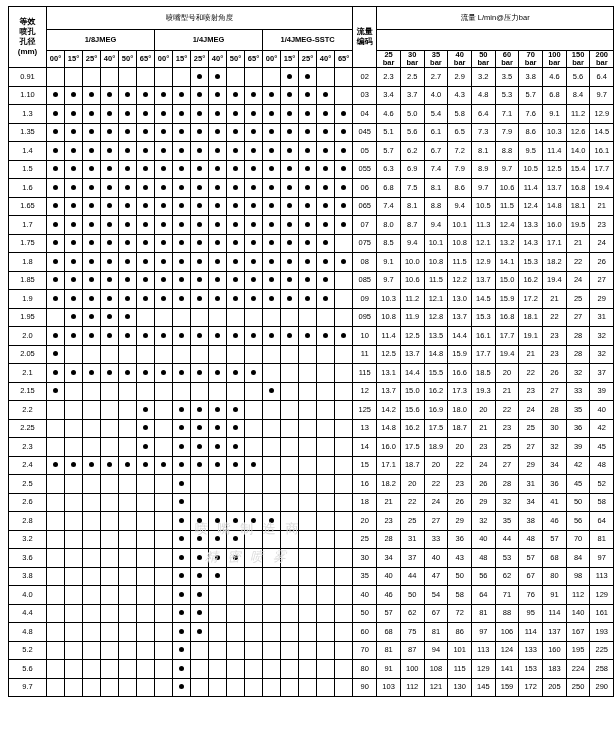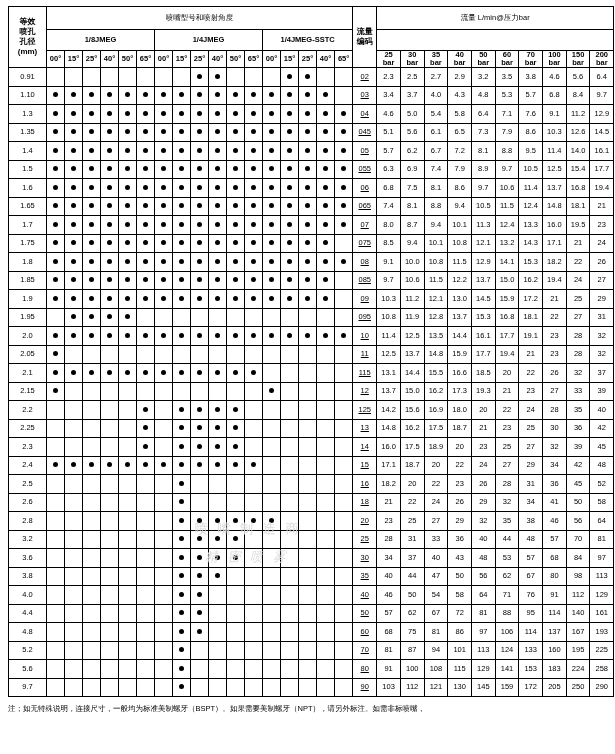--- a/index.html
+++ b/index.html
@@ -6,21 +6,21 @@
   body{width:615px;height:754px;font-family:"Liberation Sans",sans-serif;color:#000;}
   #wrap{width:505px;height:754px;position:relative;box-sizing:border-box;padding:6px 8px 0 8px;}
   table.spec{border-collapse:collapse;width:599px;table-layout:fixed;}
   table.spec th,table.spec td{border:1px solid #000;text-align:center;vertical-align:middle;font-size:7.5px;line-height:1.05;padding:0;}
   .hdr-top{font-size:8px;font-weight:normal;height:22px;}
   .hdr-grp{font-size:8px;height:20px;}
   .hdr-ang{font-size:7px;height:16px;}
   .leftcol{font-size:8.5px;}
   .leftcol .cn{font-size:8px;display:block;line-height:1.25;}
   td.dim{font-size:8px;height:17.5px;}
-  td.code{font-size:8px;text-decoration:underline;}
+  td.code{font-size:8px;}
   td.flow{font-size:7.5px;}
   .dot{display:inline-block;width:5px;height:5px;border-radius:50%;background:#000;}
   .note{font-size:7.5px;line-height:1.7;margin-top:6px;width:599px;}
   .wm{position:absolute;left:195px;top:520px;font-size:13px;color:#d9d9d9;letter-spacing:3px;pointer-events:none;}
   .wm2{position:absolute;left:205px;top:548px;font-size:13px;color:#dcdcdc;letter-spacing:3px;pointer-events:none;font-style:italic;}
 </style>
 </head>
 <body>
 
 <div id="wrap">
@@ -1148,15 +1148,14 @@
           <td class="flow">250</td>
           <td class="flow">290</td>
         </tr>
       </tbody>
   </table>
 
   <div class="wm">喷 嘴 制 造 商</div>
   <div class="wm2">精 密 喷 雾</div>
 
   <div class="note">
-    <div>注；如无特殊说明，连接尺寸，一般均为标准美制螺牙（BSPT）。如果需要美制螺牙（NPT），请另外标注。如需非标喷嘴，</div>
   </div>
 </div>
 
 </body></html>

